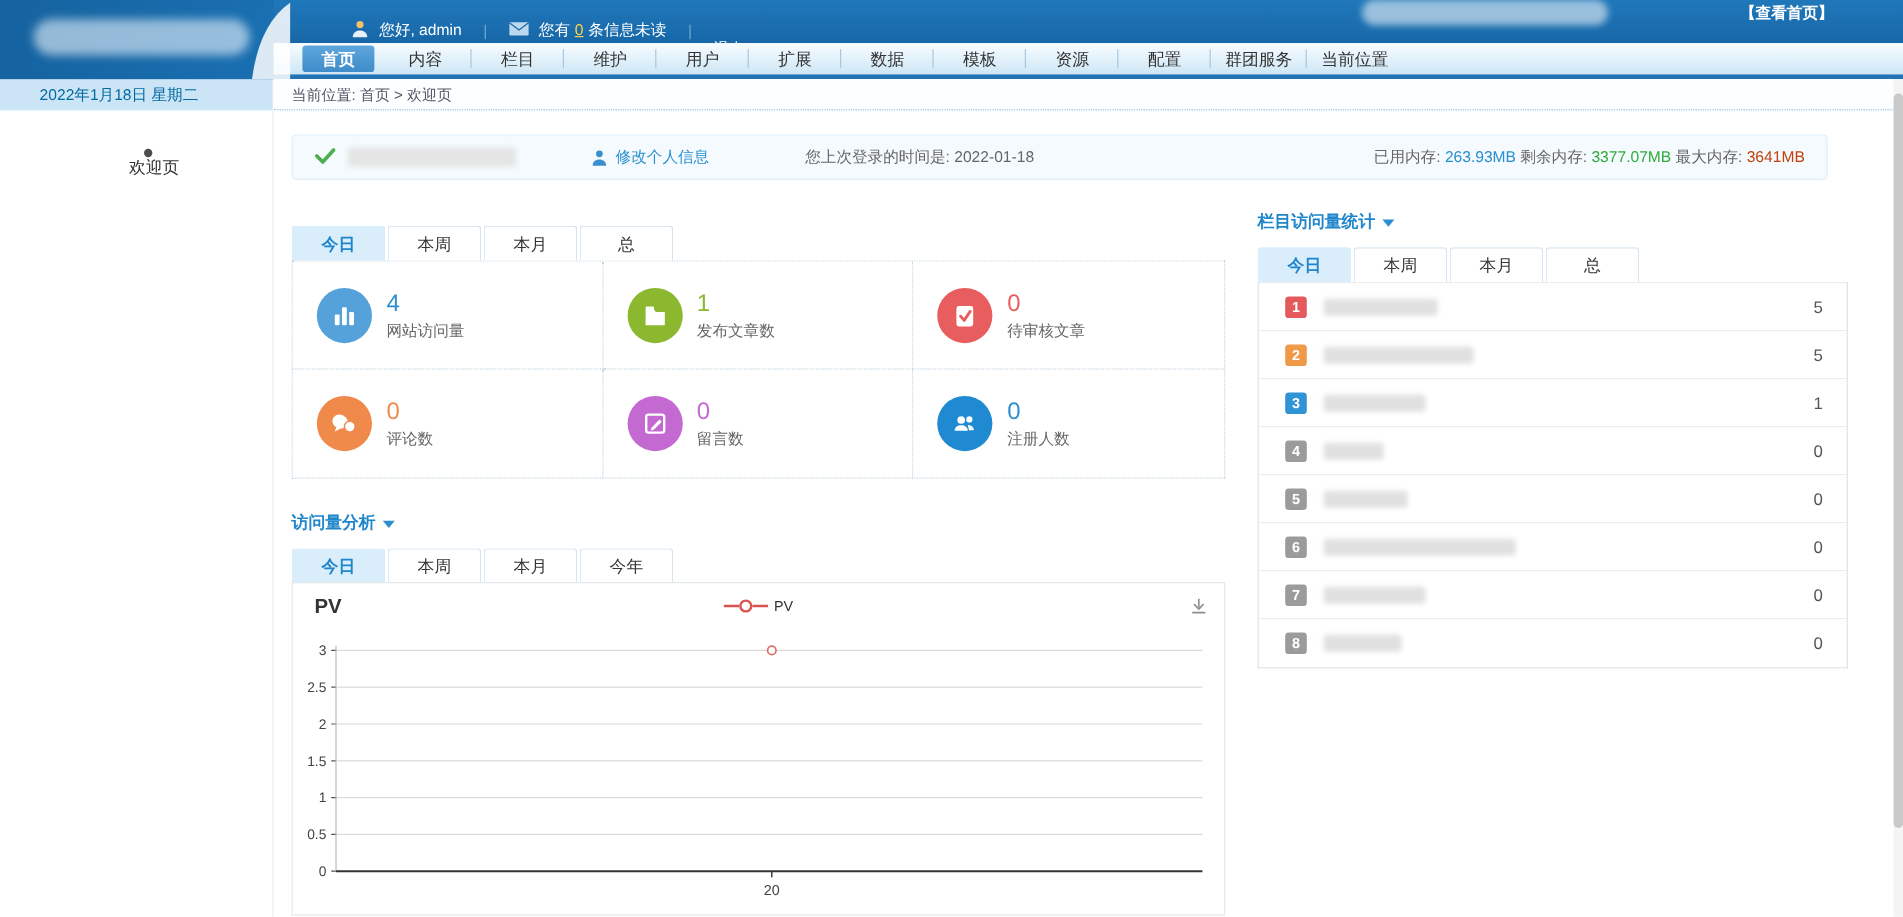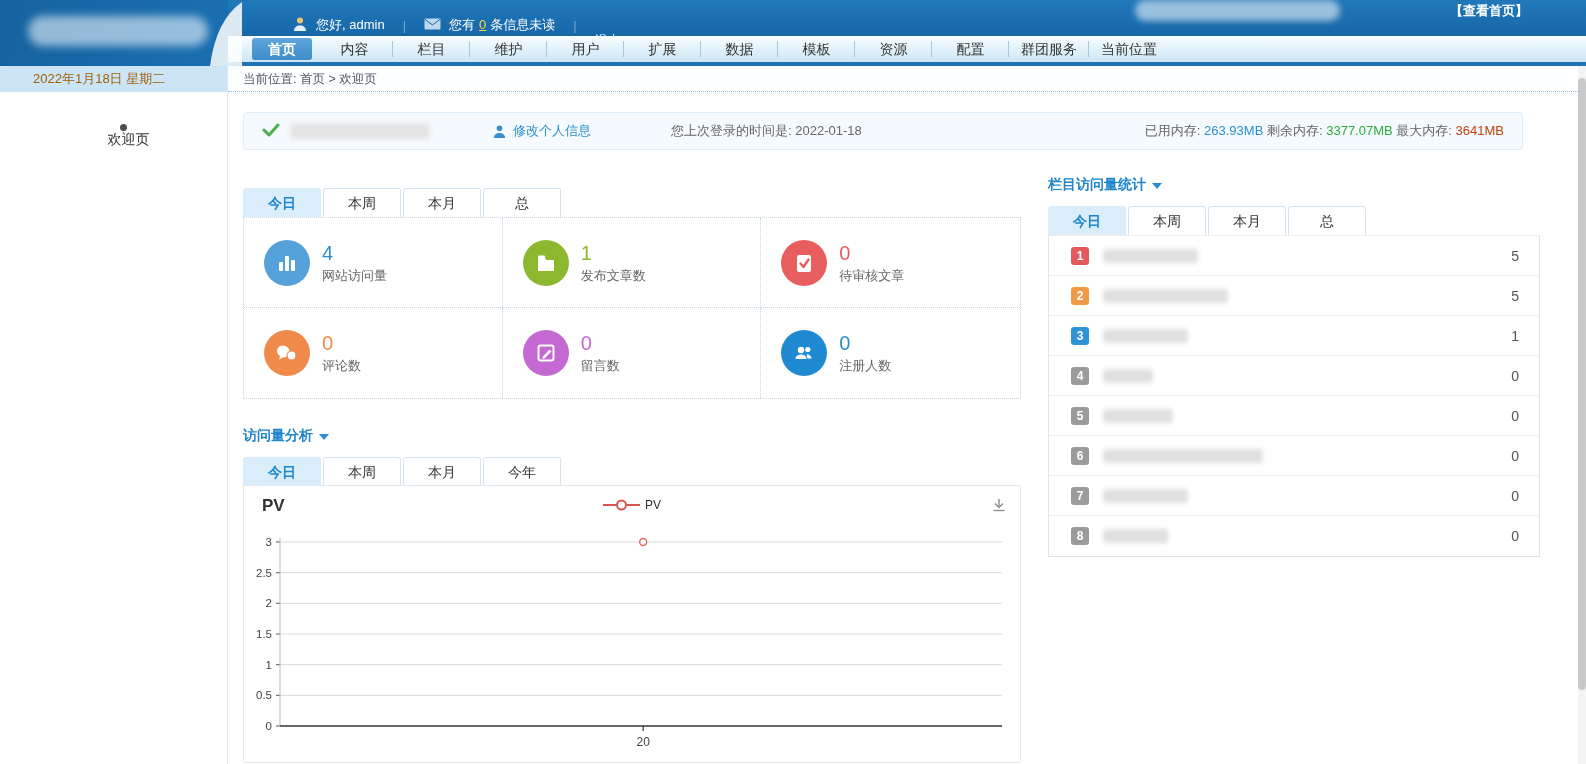--- a/index.html
+++ b/index.html
@@ -33,21 +33,21 @@
   
   .logo-block { position:absolute; left:0; top:0; width:228px; height:66px;
     background:linear-gradient(100deg,#15629f,#1a70b2); z-index:5; }
   .logo-blur { position:absolute; left:28px; top:16px; width:180px; height:30px;
     border-radius:15px; background:rgba(235,244,252,.6); filter:blur(4px); }
   .logo-curve { position:absolute; right:-14px; top:0; width:40px; height:66px; }
 
   
   .sidebar { position:absolute; left:0; top:66px; width:228px; height:698px;
     background:#fff; border-right:1px solid #e3e9ee; }
-  .date-band { height:26px; background:#cbe5f7; color:#a16207; font-size:13px;
+  .date-band { height:26px; background:#cbe5f7; color:#0369a1; font-size:13px;
     line-height:26px; padding-left:33px; }
   .side-item { margin-top:32px; padding-left:30px; font-size:14px; color:#333;
     display:flex; align-items:center; cursor:pointer;flex-direction:column; }
   .side-bullet { width:7px; height:7px; border-radius:50%; background:#4d4d4d; margin-right:10px; }
 
   
   .main { position:absolute; left:228px; top:66px; width:1350px; height:698px; background:#fff; }
   .breadcrumb { height:26px; line-height:26px; padding-left:15px; font-size:12.5px; color:#556;
     background:#fdfeff; border-bottom:1px dotted #93bfe0; }
   .content { padding:20px 38px 0 15px; }

